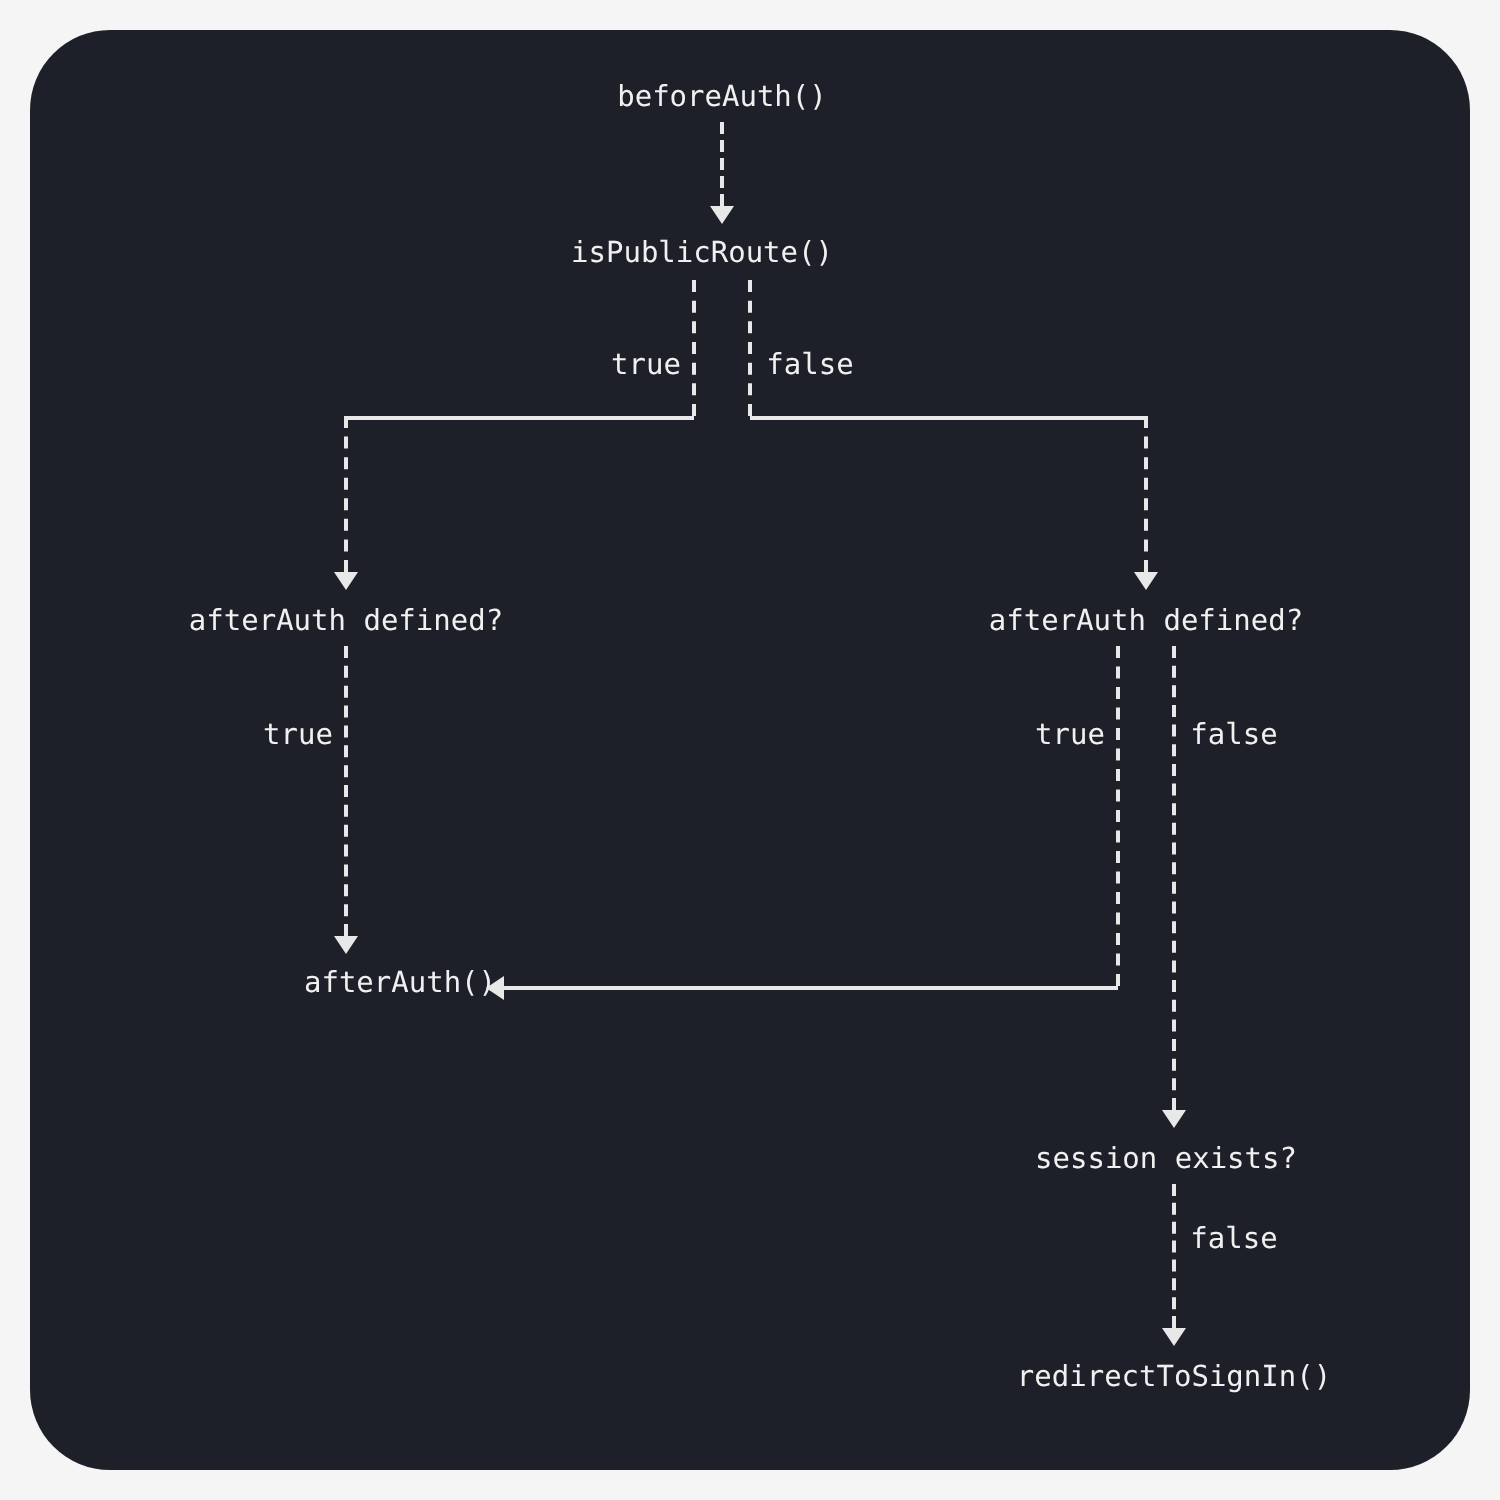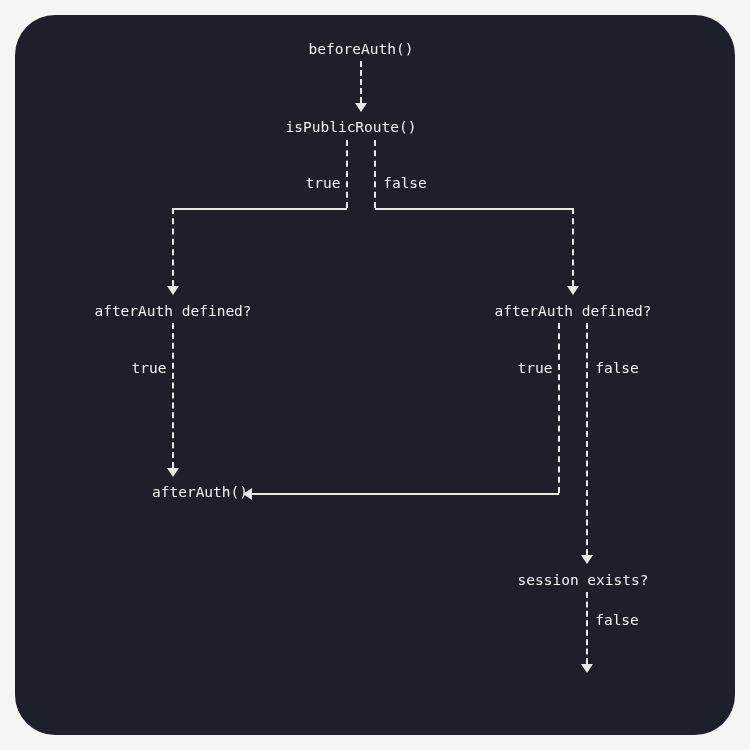--- a/index.html
+++ b/index.html
@@ -98,15 +98,16 @@
 
     <div class="solidline" style="left:236px;top:478px;width:308px"></div>
     <div class="arrow-left" style="left:228px;top:479px"></div>
 
     <div class="arrow-down" style="left:572px;top:540px"></div>
     <div class="node" style="left:568px;top:557px">session exists?</div>
     <div class="pipe" style="left:572px;top:577px;height:72px"></div>
     <div class="edge-label" style="left:602px;top:597px">false</div>
     <div class="arrow-down" style="left:572px;top:649px"></div>
 
+    <div class="node" style="left:572px;top:666px">redirectToSignIn()</div>
 
   </div>
 </div>
 
 </body></html>

